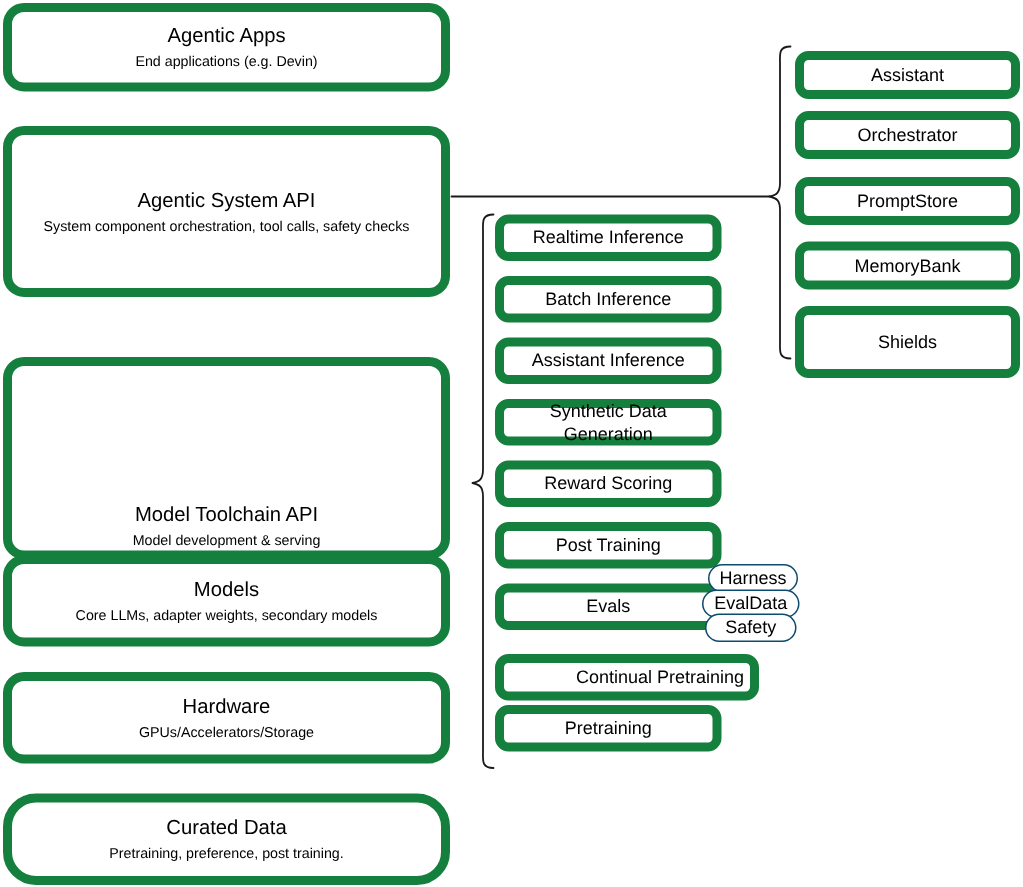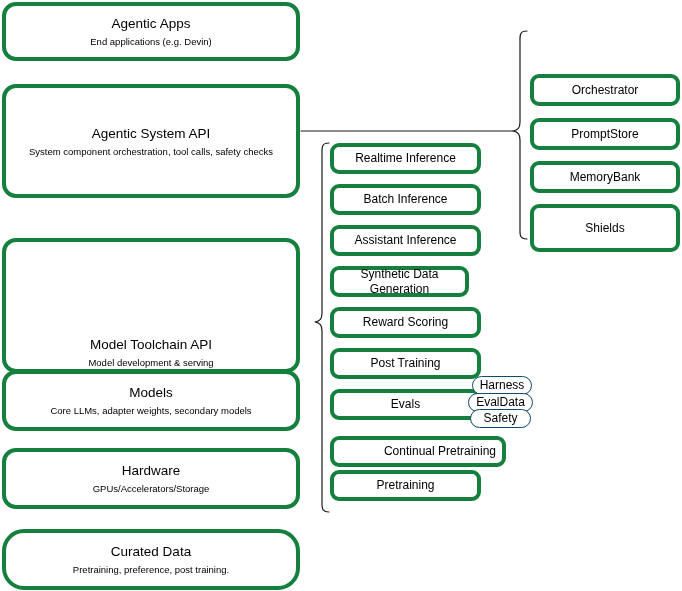--- a/index.html
+++ b/index.html
@@ -15,21 +15,21 @@
   #canvas {
     position: relative;
     width: 682px;
     height: 591px;
     overflow: hidden;
     background: #ffffff;
   }
   .box {
     position: absolute;
     box-sizing: border-box;
-    border: 4px solid #15803d;
+    border: 6px solid #15803d;
     background: #ffffff;
     display: flex;
     flex-direction: column;
     align-items: center;
     justify-content: center;
     text-align: center;
   }
   
   .layer {
     border-radius: 14px;
@@ -139,21 +139,21 @@
 
   <div class="box chip" style="left:330px; top:143px; width:151px; height:31px;">
     <span>Realtime Inference</span>
   </div>
   <div class="box chip" style="left:330px; top:184px; width:151px; height:31px;">
     <span>Batch Inference</span>
   </div>
   <div class="box chip" style="left:330px; top:225px; width:151px; height:31px;">
     <span>Assistant Inference</span>
   </div>
-  <div class="box chip" style="left:330px; top:266px; width:139px; height:31px;">
+  <div class="box chip" style="left:330px; top:266px; width:151px; height:31px;">
     <span>Synthetic Data Generation</span>
   </div>
   <div class="box chip" style="left:330px; top:307px; width:151px; height:31px;">
     <span>Reward Scoring</span>
   </div>
   <div class="box chip" style="left:330px; top:348px; width:151px; height:31px;">
     <span>Post Training</span>
   </div>
   <div class="box chip" style="left:330px; top:389px; width:151px; height:31px;">
     <span>Evals</span>
@@ -168,20 +168,23 @@
   <div class="pill" style="left:472px; top:376px; width:60px; height:19px;">
     <span>Harness</span>
   </div>
   <div class="pill" style="left:468px; top:393px; width:65px; height:19px;">
     <span>EvalData</span>
   </div>
   <div class="pill" style="left:470px; top:409px; width:61px; height:19px;align-items:center;">
     <span>Safety</span>
   </div>
 
+  <div class="box chip" style="left:530px; top:34px; width:150px; height:32px;">
+    <span>Assistant</span>
+  </div>
   <div class="box chip" style="left:530px; top:74px; width:150px; height:32px;">
     <span>Orchestrator</span>
   </div>
   <div class="box chip" style="left:530px; top:118px; width:150px; height:32px;">
     <span>PromptStore</span>
   </div>
   <div class="box chip" style="left:530px; top:161px; width:150px; height:32px;">
     <span>MemoryBank</span>
   </div>
   <div class="box chip" style="left:530px; top:204px; width:150px; height:48px;">

